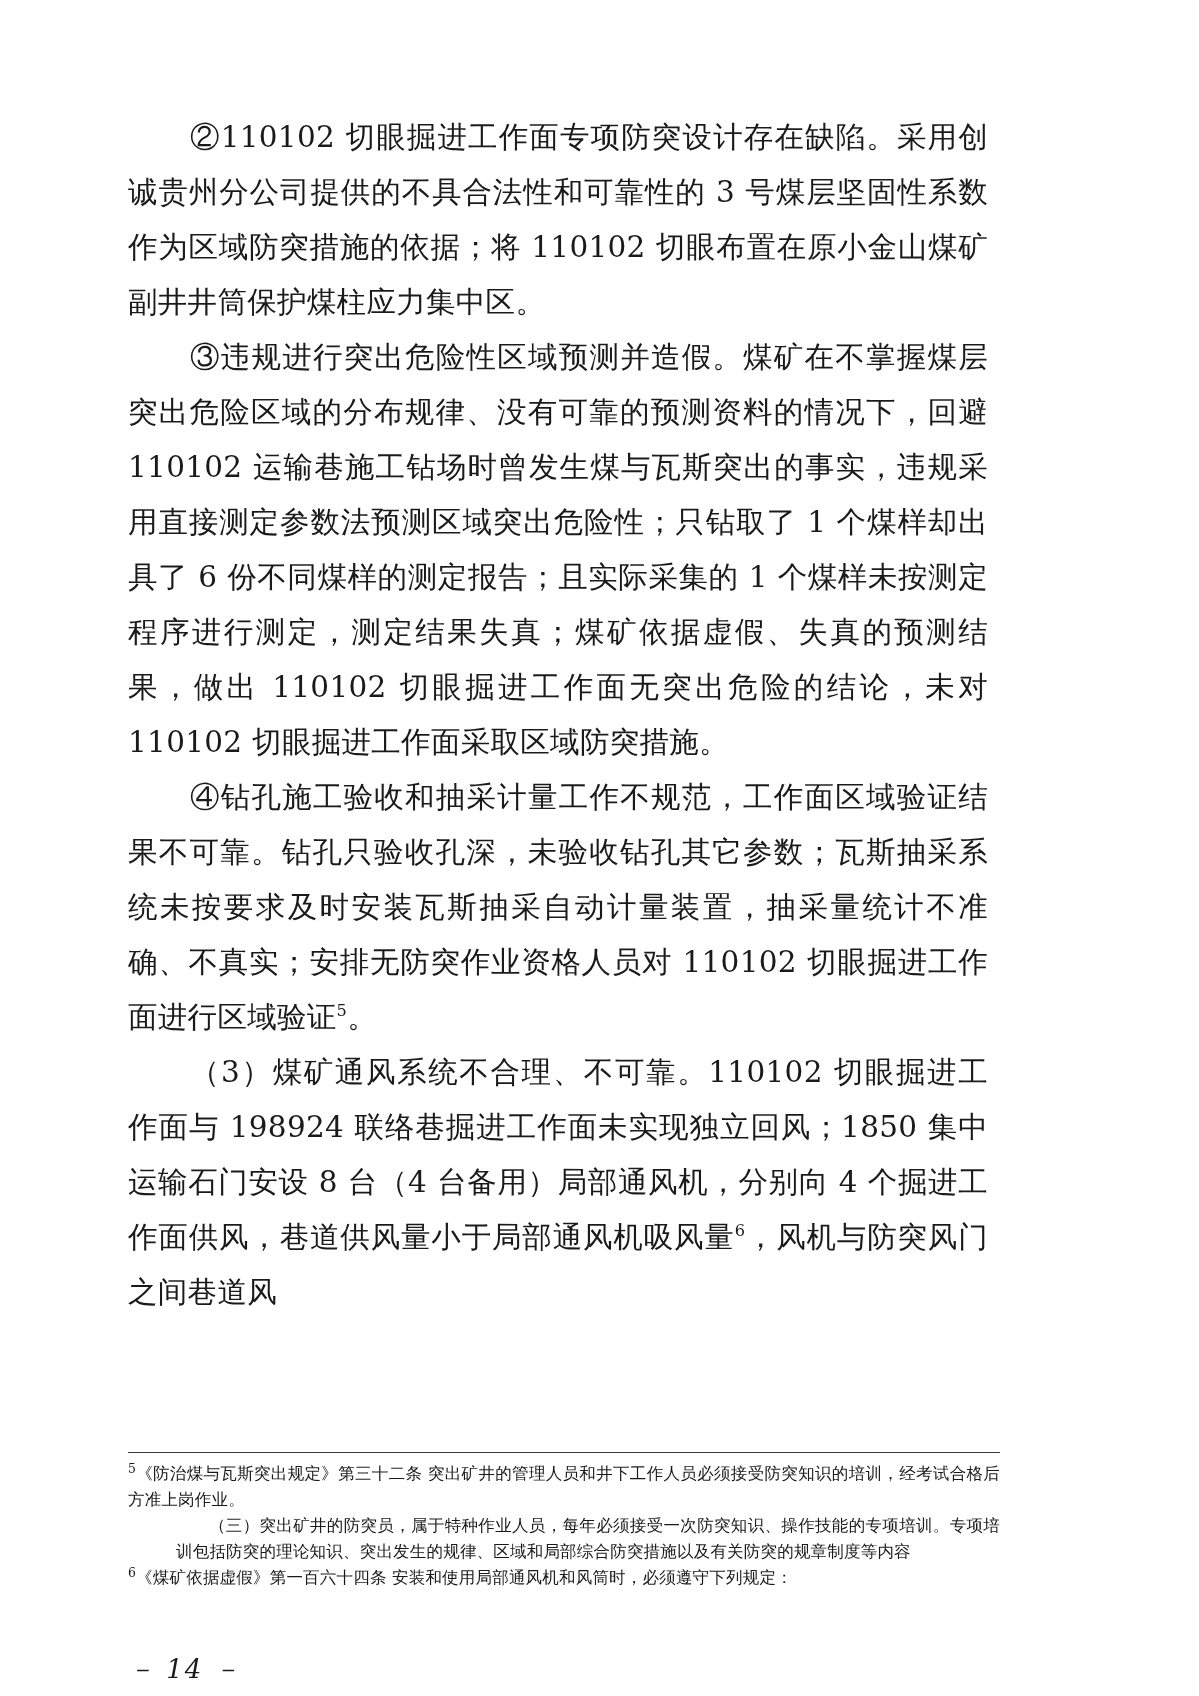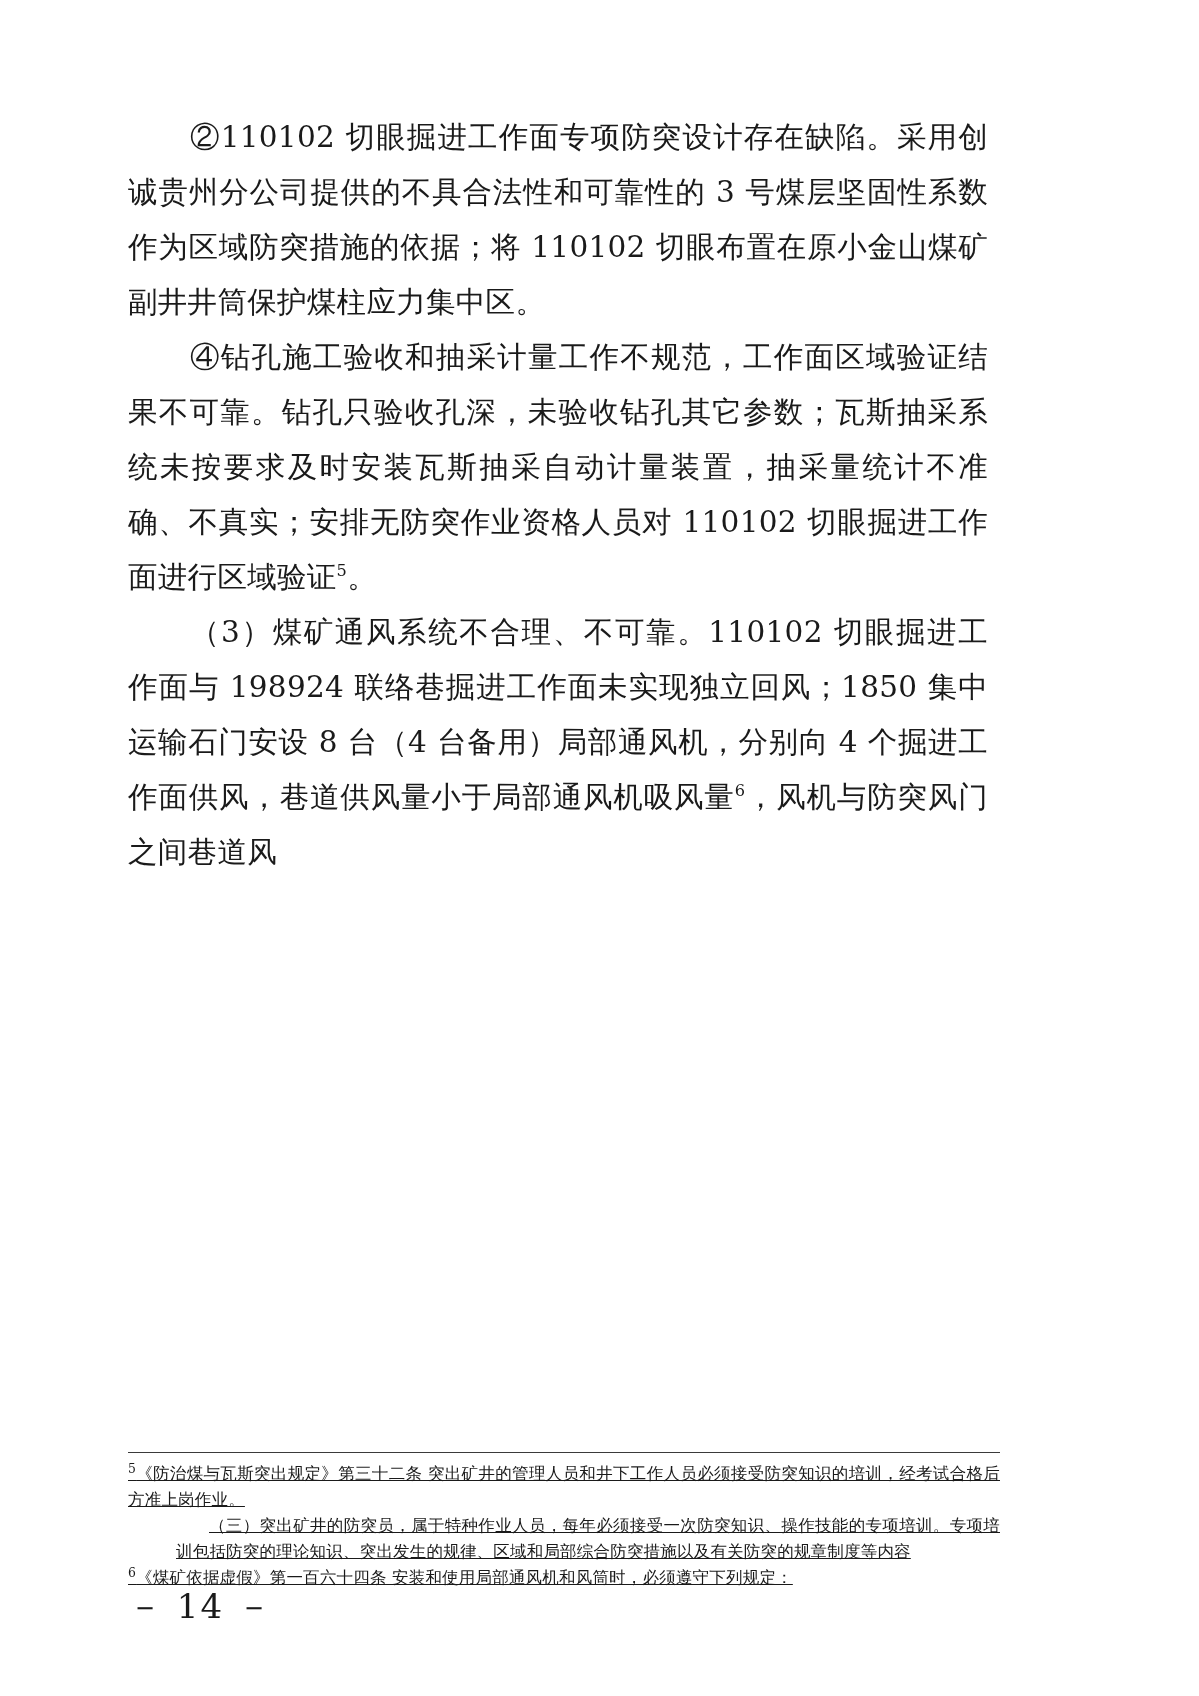--- a/index.html
+++ b/index.html
@@ -51,46 +51,47 @@
     background: #3a3a3a;
     margin-bottom: 8px;
   }
   .fn {
     font-size: 16.5px;
     line-height: 26px;
     text-align: justify;
     text-justify: inter-ideograph;
     margin: 0;
     letter-spacing: 0.2px;
-    text-decoration: underline;
   }
   .fn.ind {
     text-indent: 33px;
     margin-left: 48px;
   }
   .fn sup {
     font-size: 0.75em;
   }
   .page-number {
     position: absolute;
     left: 128px;
-    top: 1584px;
-    font-size: 34px;
+    top: 1652px;
+    font-size: 26px;
     letter-spacing: 2px;
+    font-style: italic;
   }
 </style>
 </head>
 <body>
 
 <div class="page">
 
   <div class="content">
 
     <p class="para">②110102 切眼掘进工作面专项防突设计存在缺陷。采用创诚贵州分公司提供的不具合法性和可靠性的 3 号煤层坚固性系数作为区域防突措施的依据；将 110102 切眼布置在原小金山煤矿副井井筒保护煤柱应力集中区。</p>
 
+    <p class="para">③违规进行突出危险性区域预测并造假。煤矿在不掌握煤层突出危险区域的分布规律、没有可靠的预测资料的情况下，回避 110102 运输巷施工钻场时曾发生煤与瓦斯突出的事实，违规采用直接测定参数法预测区域突出危险性；只钻取了 1 个煤样却出具了 6 份不同煤样的测定报告；且实际采集的 1 个煤样未按测定程序进行测定，测定结果失真；煤矿依据虚假、失真的预测结果，做出 110102 切眼掘进工作面无突出危险的结论，未对 110102 切眼掘进工作面采取区域防突措施。</p>
 
     <p class="para"><span>④钻孔施工验收和抽采计量工作不规范，工作面区域验证结果不可靠。钻孔只验收孔深，未验收钻孔其它参数；瓦斯抽采系统未按要求及时安装瓦斯抽采自动计量装置，抽采量统计不准确、不真实；安排无防突作业资格人员对 110102 切眼掘进工作面进行区域验证</span><sup>5</sup><span>。</span></p>
 
 
     <p class="para"><span>（3）煤矿通风系统不合理、不可靠。110102 切眼掘进工作面与 198924 联络巷掘进工作面未实现独立回风；1850 集中运输石门安设 8 台（4 台备用）局部通风机，分别向 4 个掘进工作面供风，巷道供风量小于局部通风机吸风量</span><sup>6</sup><span>，风机与防突风门之间巷道风</span></p>
 
   </div>
 
   <div class="footnotes">
     <div class="fn-rule"></div>

